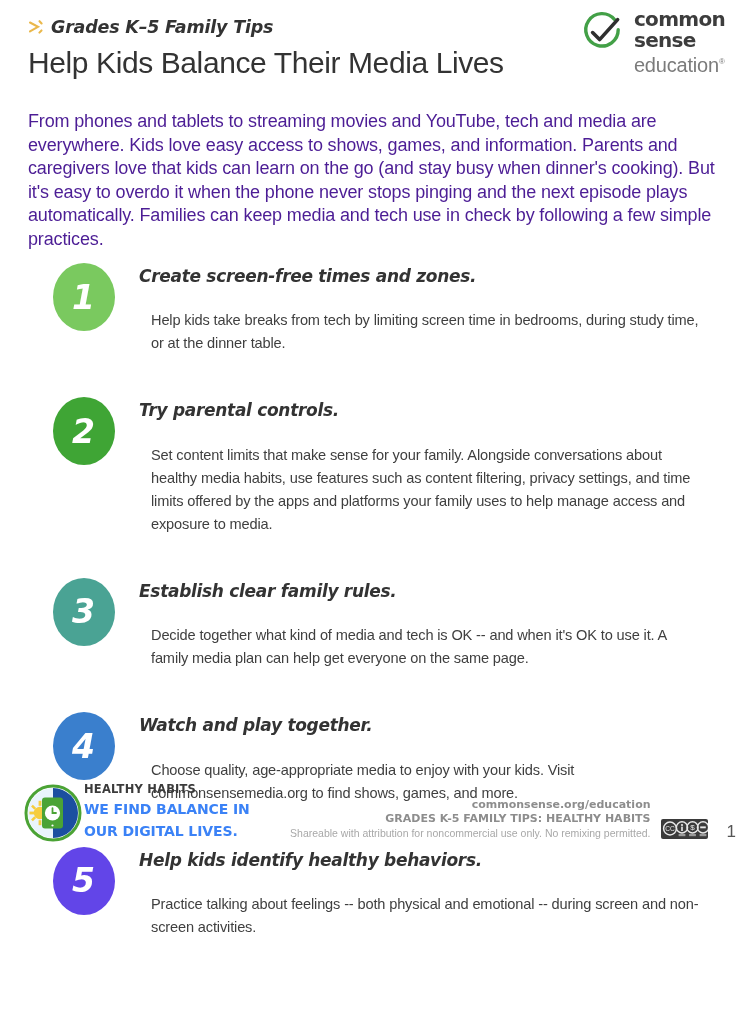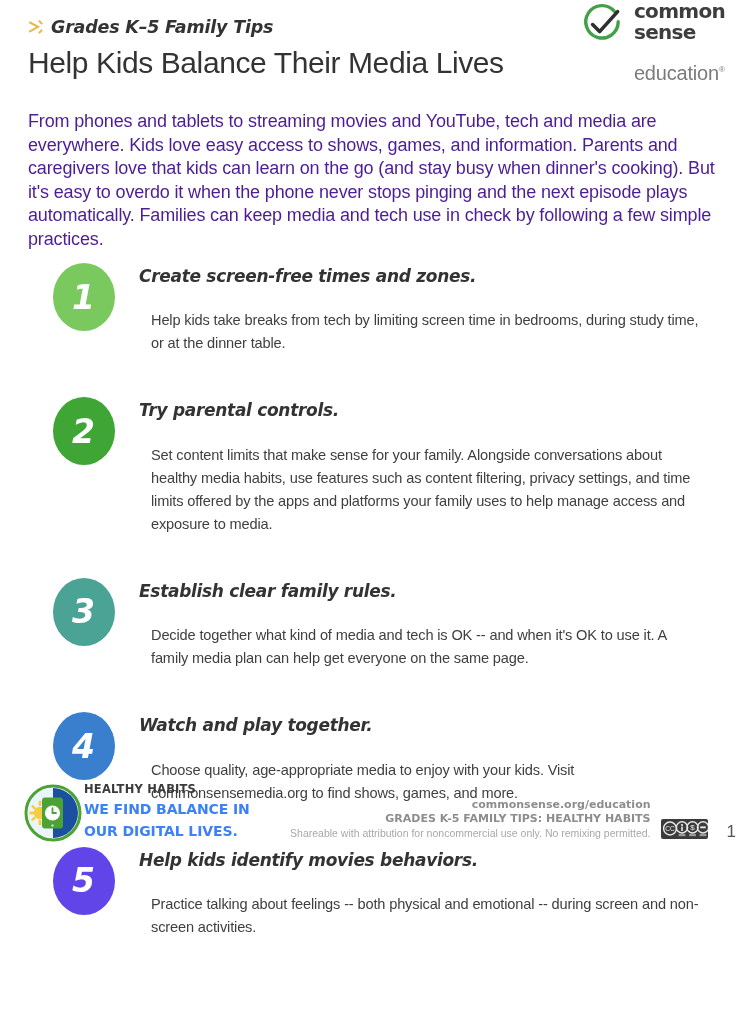--- a/index.html
+++ b/index.html
@@ -59,21 +59,21 @@
     font-size: 30px;
     letter-spacing: -0.4px;
     color: #333333;
     line-height: 1.15;
   }
 
   
   .cs-logo {
     position: absolute;
     right: 0px;
-    top: 0;
+    top: 8px;
     display: flex;
     align-items: flex-start;
     gap: 9px;
   }
   .cs-mark { width: 46px; height: 46px; display:block; flex: none; margin-top: 2px;}
   .cs-words { line-height: 1; padding-top: 1px;}
   .cs-word-common, .cs-word-sense {
     display: block;
     font-family: "DejaVu Sans", sans-serif;
     font-weight: bold;
@@ -83,21 +83,21 @@
     line-height: 20px;
   }
   .cs-word-sense { margin-top: 1px; }
   .cs-word-education {
     display: block;
     font-family: "Liberation Sans", sans-serif;
     font-size: 20px;
     letter-spacing: -0.2px;
     color: #7b7b7b;
     line-height: 22px;
-    margin-top: 17px;
+    margin-top: 1px;
   }
   .cs-reg {
     font-size: 8px;
     vertical-align: super;
     color: #7b7b7b;
   }
 
   
   .intro {
     margin: 0;
@@ -372,21 +372,21 @@
     </div>
 
     <div class="tip tip-5">
       <div class="tip-left">
         <div class="bubble" style="background:#6245e8">
           <span>5</span>
         </div>
 
       </div>
       <div class="tip-body">
-        <h2 class="tip-title">Help kids identify movies behaviors.</h2>
+        <h2 class="tip-title">Help kids identify healthy behaviors.</h2>
         <p class="tip-text">Practice talking about feelings -- both physical and emotional -- during screen and non-screen activities.</p>
       </div>
     </div>
 
   </div>
 
   <div class="footer">
 
     <div class="footer-brand">
       <span class="hh-badge">

